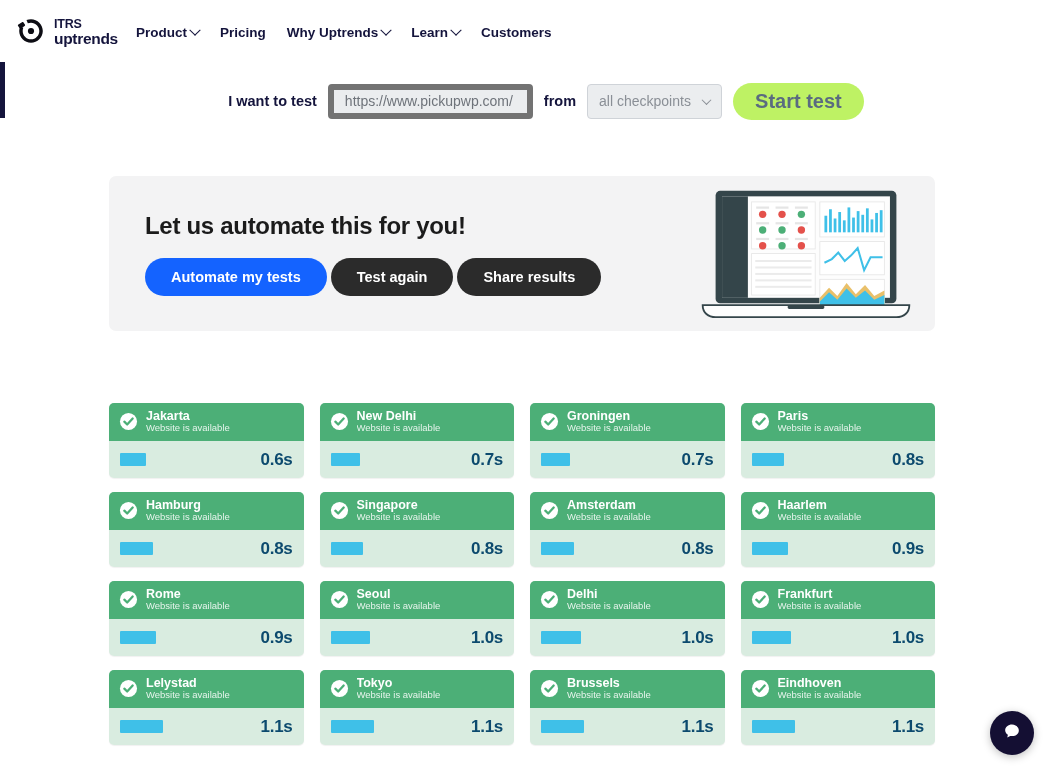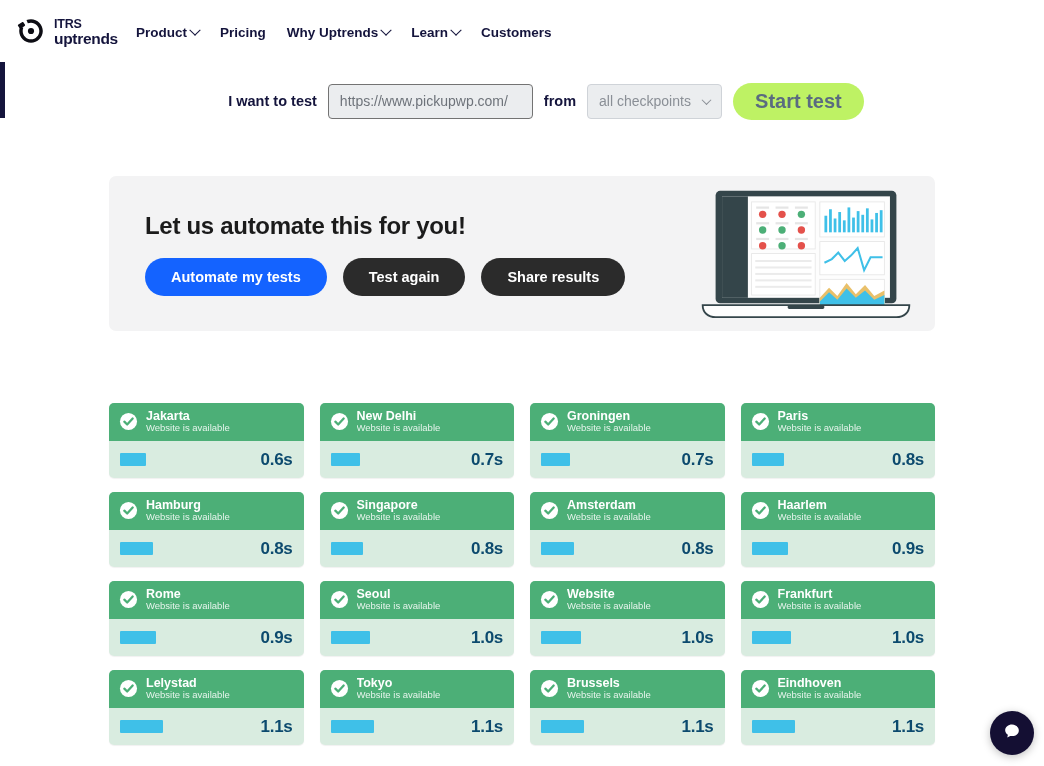--- a/index.html
+++ b/index.html
@@ -117,21 +117,21 @@
   }
   .testbar-label {
     font-size: 14.5px;
     font-weight: bold;
     color: #14143c;
   }
   .url-input {
     width: 205px;
     height: 35px;
     box-sizing: border-box;
-    border: 1px solid #737373;
+    border: 6px solid #737373;
     border-radius: 4px;
     background: #ebedef;
     padding: 0 11px;
     font-size: 14px;
     color: #6e737a;
     font-family: inherit;
   }
   .cp-select {
     position: relative;
     width: 135px;
@@ -182,21 +182,21 @@
     position: relative;
   }
   .promo-left { flex: 1; }
   .promo-title {
     font-size: 24px;
     font-weight: bold;
     color: #1b1b1b;
     margin: 0 0 18px 0;
     letter-spacing: -0.3px;
   }
-  .promo-btns { display: flex; gap: 16px; }
+  .promo-btns { display: flex; gap: 4px; }
   .promo-btn {
     border-radius: 999px;
     border: none;
     font-family: inherit;
     font-size: 14.5px;
     font-weight: bold;
     padding: 11px 26px;
     cursor: pointer;
     white-space: nowrap;
   }
@@ -582,21 +582,21 @@
         <div class="card-time">1.0s</div>
       </div>
     </div>
     <div class="card">
       <div class="card-head">
         <span class="check-icon"><svg viewBox="0 0 20 20" width="19" height="19" aria-hidden="true">
             <circle cx="10" cy="10" r="9" fill="#ffffff"></circle>
             <path d="M5.6 10.2 8.6 13.1 14.4 6.9" fill="none" stroke="#4caf77" stroke-width="2.4" stroke-linecap="round" stroke-linejoin="round"></path>
           </svg></span>
         <div class="card-head-txt">
-          <div class="card-city">Website</div>
+          <div class="card-city">Delhi</div>
           <div class="card-status">Website is available</div>
         </div>
       </div>
       <div class="card-body">
         <div class="card-bar" style="width: 23%;"></div>
         <div class="card-time">1.0s</div>
       </div>
     </div>
     <div class="card">
       <div class="card-head">

